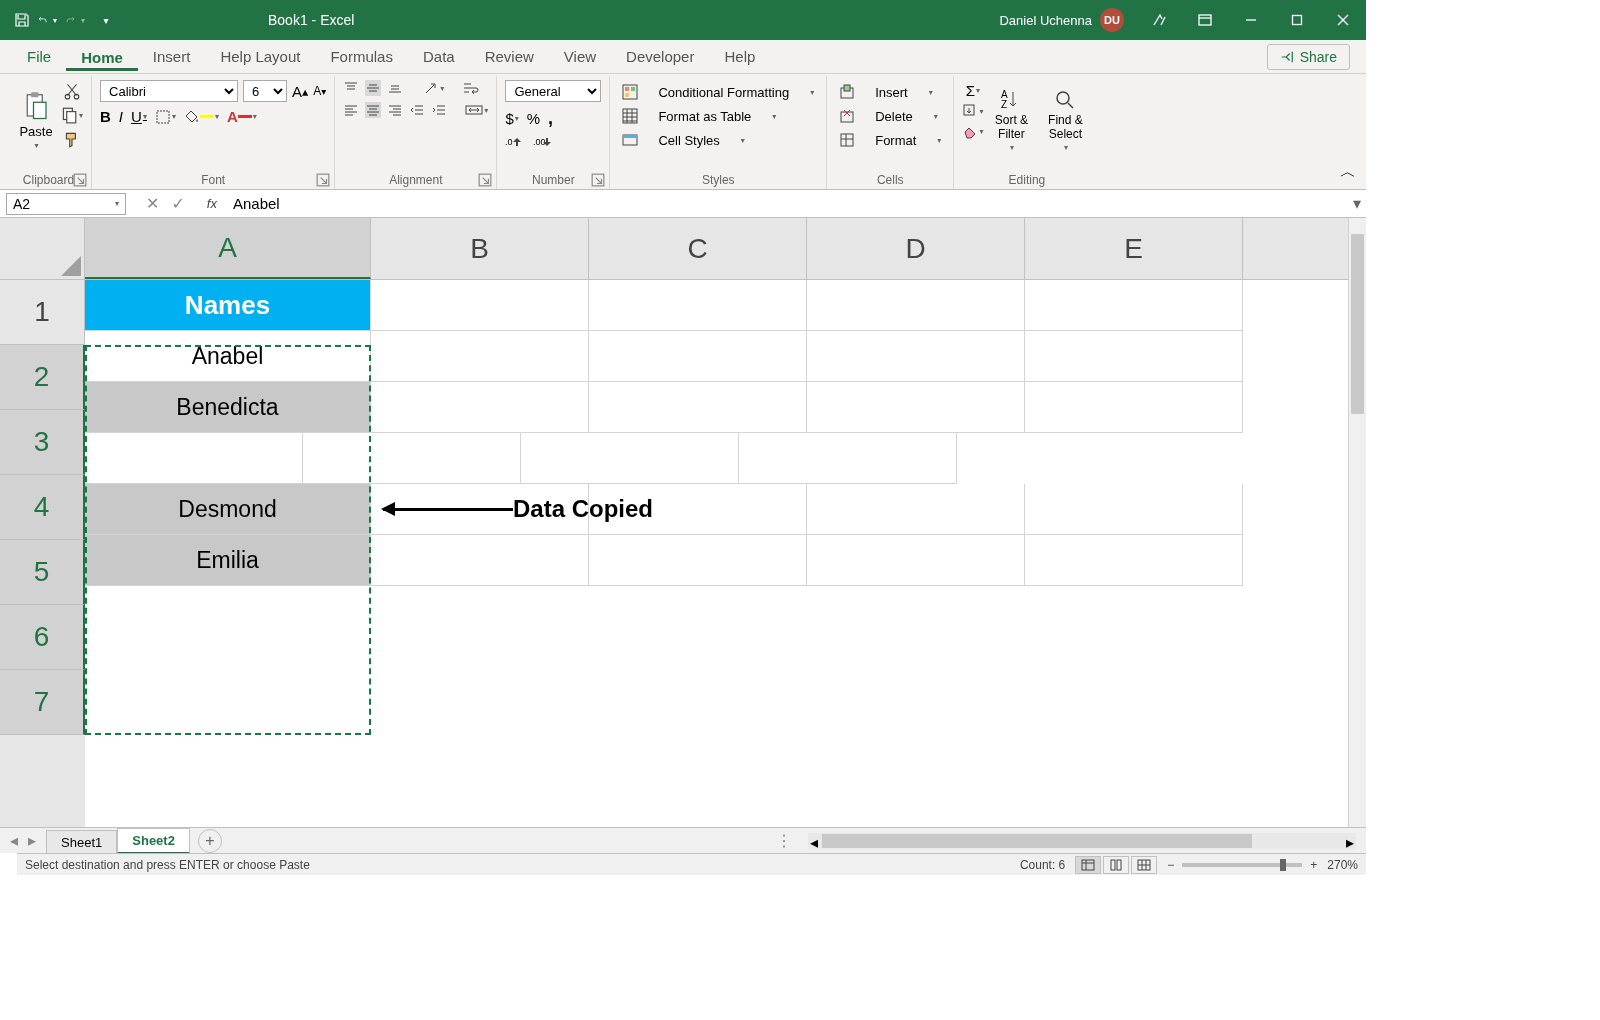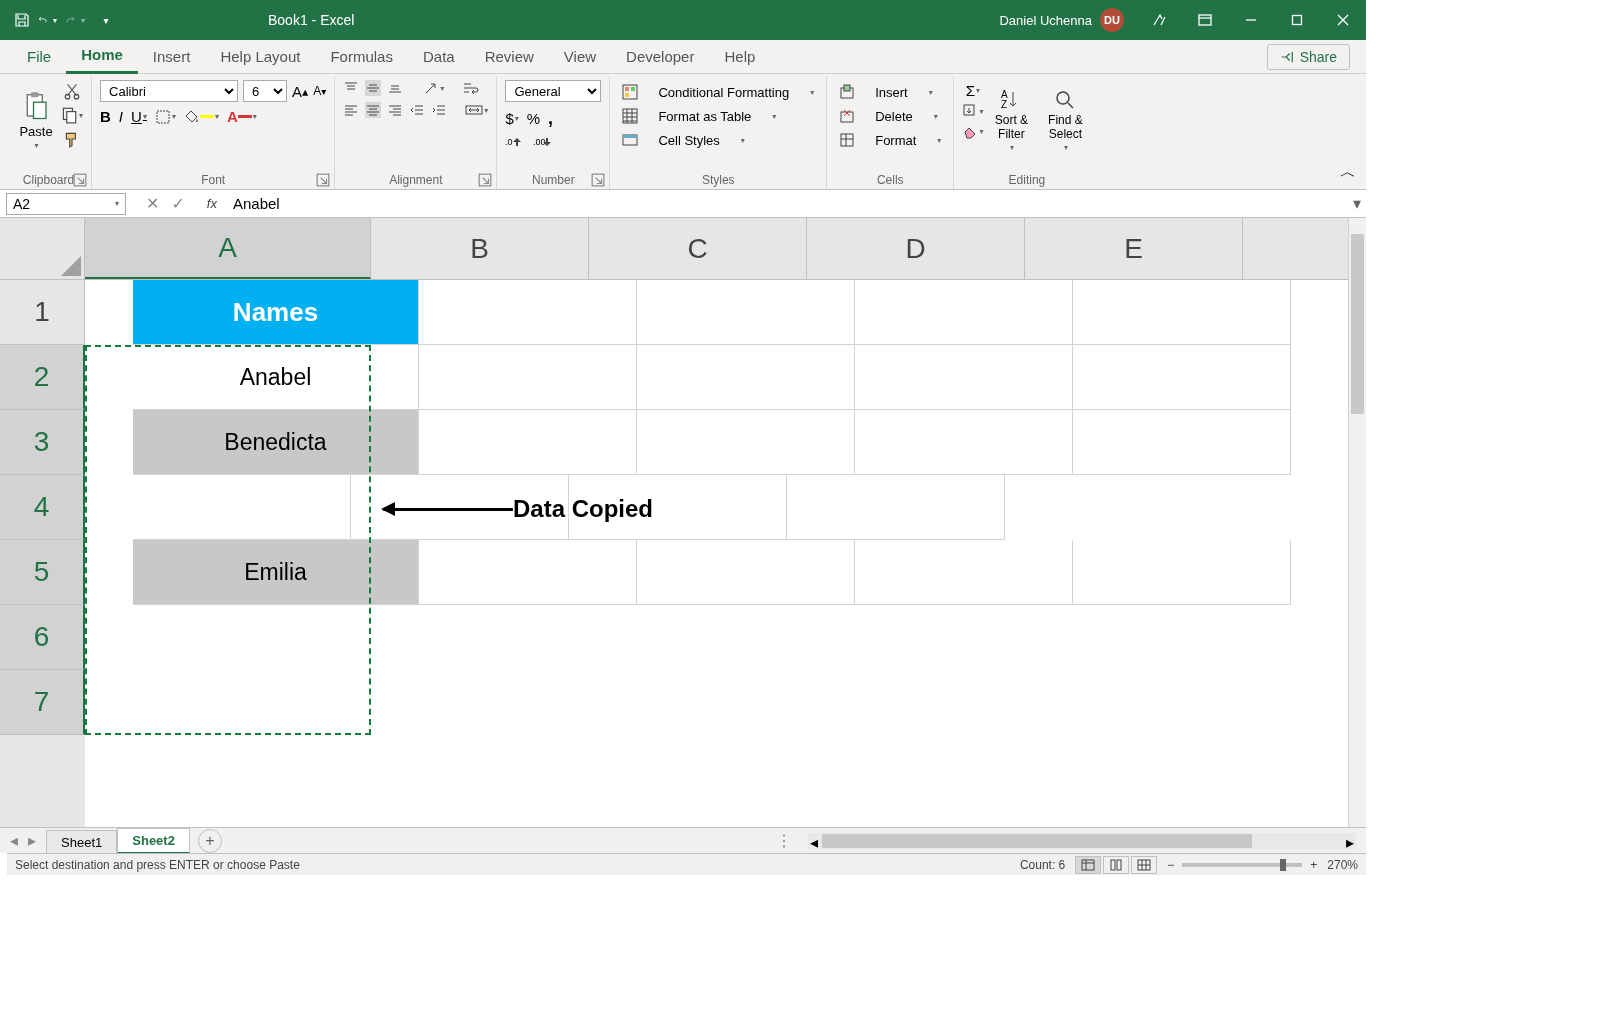--- a/index.html
+++ b/index.html
@@ -17,21 +17,21 @@
 .titlebar .user { display: flex; align-items: center; gap: 8px; font-size: 13px; margin-right: 12px; }
 .titlebar .user .avatar { width: 24px; height: 24px; border-radius: 50%; background: #b14d3a; display: flex; align-items: center; justify-content: center; font-size: 11px; font-weight: 600; }
 .titlebar .wincontrols { display: flex; }
 .titlebar .winbtn { width: 46px; height: 40px; display: flex; align-items: center; justify-content: center; cursor: pointer; }
 .titlebar .winbtn svg { stroke: #fff; fill: none; }
 
 
 .ribbon-tabs { height: 34px; background: #f3f2f1; display: flex; align-items: center; padding: 0 12px; border-bottom: 1px solid #d0d0d0; }
 .ribbon-tabs .tab { padding: 6px 15px; font-size: 15px; color: #555; cursor: pointer; }
 .ribbon-tabs .tab.file { color: #217346; font-weight: 400; }
-.ribbon-tabs .tab.active { color: #217346; font-weight: 600; border-bottom: 3px solid #217346; padding-bottom: 8px; }
+.ribbon-tabs .tab.active { color: #217346; font-weight: 600; border-bottom: 3px solid #217346; padding-bottom: 2px; }
 .ribbon-tabs .flex { flex: 1; }
 .ribbon-tabs .share { border: 1px solid #c0c0c0; border-radius: 3px; padding: 4px 12px; color: #217346; display: flex; align-items: center; gap: 6px; font-size: 14px; cursor: pointer; margin-right: 4px; }
 
 
 .ribbon { height: 116px; background: #f3f2f1; display: flex; border-bottom: 1px solid #c0c0c0; padding: 2px 6px 0; position: relative; }
 .rgroup { display: flex; flex-direction: column; border-right: 1px solid #d8d7d6; padding: 4px 8px 0; }
 .rgroup .controls { flex: 1; display: flex; align-items: flex-start; gap: 2px; }
 .rgroup .label { text-align: center; font-size: 12px; color: #666; padding: 3px 0 2px; position: relative; }
 .rgroup .label .launcher { position: absolute; right: -4px; bottom: 2px; width: 14px; height: 14px; }
 .ricon { display: flex; align-items: center; justify-content: center; cursor: pointer; }
@@ -55,21 +55,21 @@
 .grid-area { position: absolute; top: 218px; left: 0; right: 18px; bottom: 48px; overflow: hidden; background: #fff; }
 .corner { width: 85px; height: 62px; background: #e6e6e6; border-right: 1px solid #c0c0c0; border-bottom: 1px solid #c0c0c0; position: absolute; top: 0; left: 0; }
 .corner::after { content: ''; position: absolute; right: 3px; bottom: 3px; width: 0; height: 0; border-style: solid; border-width: 0 0 20px 20px; border-color: transparent transparent #a0a0a0 transparent; }
 .col-headers { position: absolute; top: 0; left: 85px; right: 0; height: 62px; display: flex; background: #e6e6e6; border-bottom: 1px solid #c0c0c0; }
 .col-header { border-right: 1px solid #c0c0c0; display: flex; align-items: center; justify-content: center; font-size: 28px; color: #444; }
 .col-header.selA { background: #d2d2d2; border-bottom: 2px solid #217346; color: #217346; font-weight: 400; }
 .row-headers { position: absolute; top: 62px; left: 0; width: 85px; bottom: 0; background: #e6e6e6; }
 .row-header { height: 65px; border-bottom: 1px solid #c0c0c0; border-right: 1px solid #c0c0c0; display: flex; align-items: center; justify-content: center; font-size: 28px; color: #444; }
 .row-header.sel { background: #d2d2d2; border-right: 2px solid #217346; color: #217346; }
 .cells { position: absolute; top: 62px; left: 85px; right: 0; bottom: 0; }
-.crow { display: flex; height: 65px; padding-left: 48px; }
+.crow { display: flex; height: 51px; }
 .cell { border-right: 1px solid #d4d4d4; border-bottom: 1px solid #d4d4d4; display: flex; align-items: center; justify-content: center; font-size: 23px; }
 .cell.wA { width: 286px; }
 .cell.wB,.cell.wC,.cell.wD,.cell.wE { width: 218px; }
 .cell.header-cell { background: #00b0f0; color: #fff; font-weight: 700; font-size: 26px; }
 .cell.selcell { background: #c8c8c8; }
 .cell.active { background: #fff; }
 .marching { position: absolute; border: 2px dashed #107c41; pointer-events: none; }
 
 
 .annotation { position: absolute; display: flex; align-items: center; font-size: 24px; font-weight: 700; pointer-events: none; }
@@ -80,21 +80,21 @@
 .vscroll { position: absolute; top: 218px; right: 0; width: 18px; bottom: 48px; background: #f0f0f0; border-left: 1px solid #d0d0d0; }
 .vscroll .thumb { position: absolute; top: 16px; left: 2px; right: 2px; height: 180px; background: #c8c8c8; }
 .sheet-bar { position: absolute; bottom: 22px; left: 0; right: 0; height: 26px; background: #f0f0f0; border-top: 1px solid #c0c0c0; display: flex; align-items: center; }
 .sheet-nav { display: flex; padding: 0 10px; gap: 10px; color: #888; }
 .sheet-tabs { display: flex; align-items: flex-end; height: 26px; }
 .sheet-tab { padding: 4px 14px; font-size: 13px; border: 1px solid #c0c0c0; border-bottom: none; background: #e8e8e8; cursor: pointer; }
 .sheet-tab.active { background: #fff; border-bottom: 2px solid #217346; color: #217346; font-weight: 600; }
 .sheet-add { width: 24px; height: 24px; display:flex;align-items:center;justify-content:center; margin-left: 8px; color: #666; border:1px solid #c0c0c0; border-radius:50%; cursor:pointer; }
 .hscroll { flex: 1; height: 16px; margin: 0 10px; background: #e8e8e8; position: relative; }
 .hscroll .thumb { position: absolute; left: 14px; width: 430px; top: 1px; bottom: 1px; background: #c8c8c8; }
-.status-bar { position: absolute; bottom: 0; left: 7px; right: 0; height: 22px; background: #f0f0f0; border-top: 1px solid #c0c0c0; display: flex; align-items: center; font-size: 12px; padding: 0 8px; color: #444; }
+.status-bar { position: absolute; bottom: 0; left: 17px; right: 0; height: 22px; background: #f0f0f0; border-top: 1px solid #c0c0c0; display: flex; align-items: center; font-size: 12px; padding: 0 8px; color: #444; }
 .status-bar .sp { flex: 1; }
 .status-bar .views { display: flex; gap: 2px; margin: 0 10px; }
 .status-bar .views span { width: 26px; height: 18px; border: 1px solid #c0c0c0; display:flex;align-items:center;justify-content:center; }
 .status-bar .views span.on { background: #d8d8d8; }
 .zoom-slider { width: 120px; height: 4px; background: #c0c0c0; margin: 0 8px; position: relative; }
 .zoom-slider .knob { position: absolute; right: 16px; top: -4px; width: 6px; height: 12px; background: #666; }
 </style>
 </head>
 <body>
 
@@ -515,20 +515,27 @@
         <div class="cell wD"></div>
         <div class="cell wE"></div>
     </div>
     <div class="crow">
       <div class="cell wB"></div>
         <div class="cell wC"></div>
         <div class="cell wD"></div>
         <div class="cell wE"></div>
     </div>
     <div class="crow">
+      <div class="cell wA selcell">Desmond</div>
+      <div class="cell wB"></div>
+        <div class="cell wC"></div>
+        <div class="cell wD"></div>
+        <div class="cell wE"></div>
+    </div>
+    <div class="crow">
       <div class="cell wA selcell">Emilia</div>
       <div class="cell wB"></div>
         <div class="cell wC"></div>
         <div class="cell wD"></div>
         <div class="cell wE"></div>
     </div>
 
     <div class="marching" style="top:65px;left:0;width:286px;height:390px"></div>
 
     <div class="annotation" style="top:215px;left:298px">

